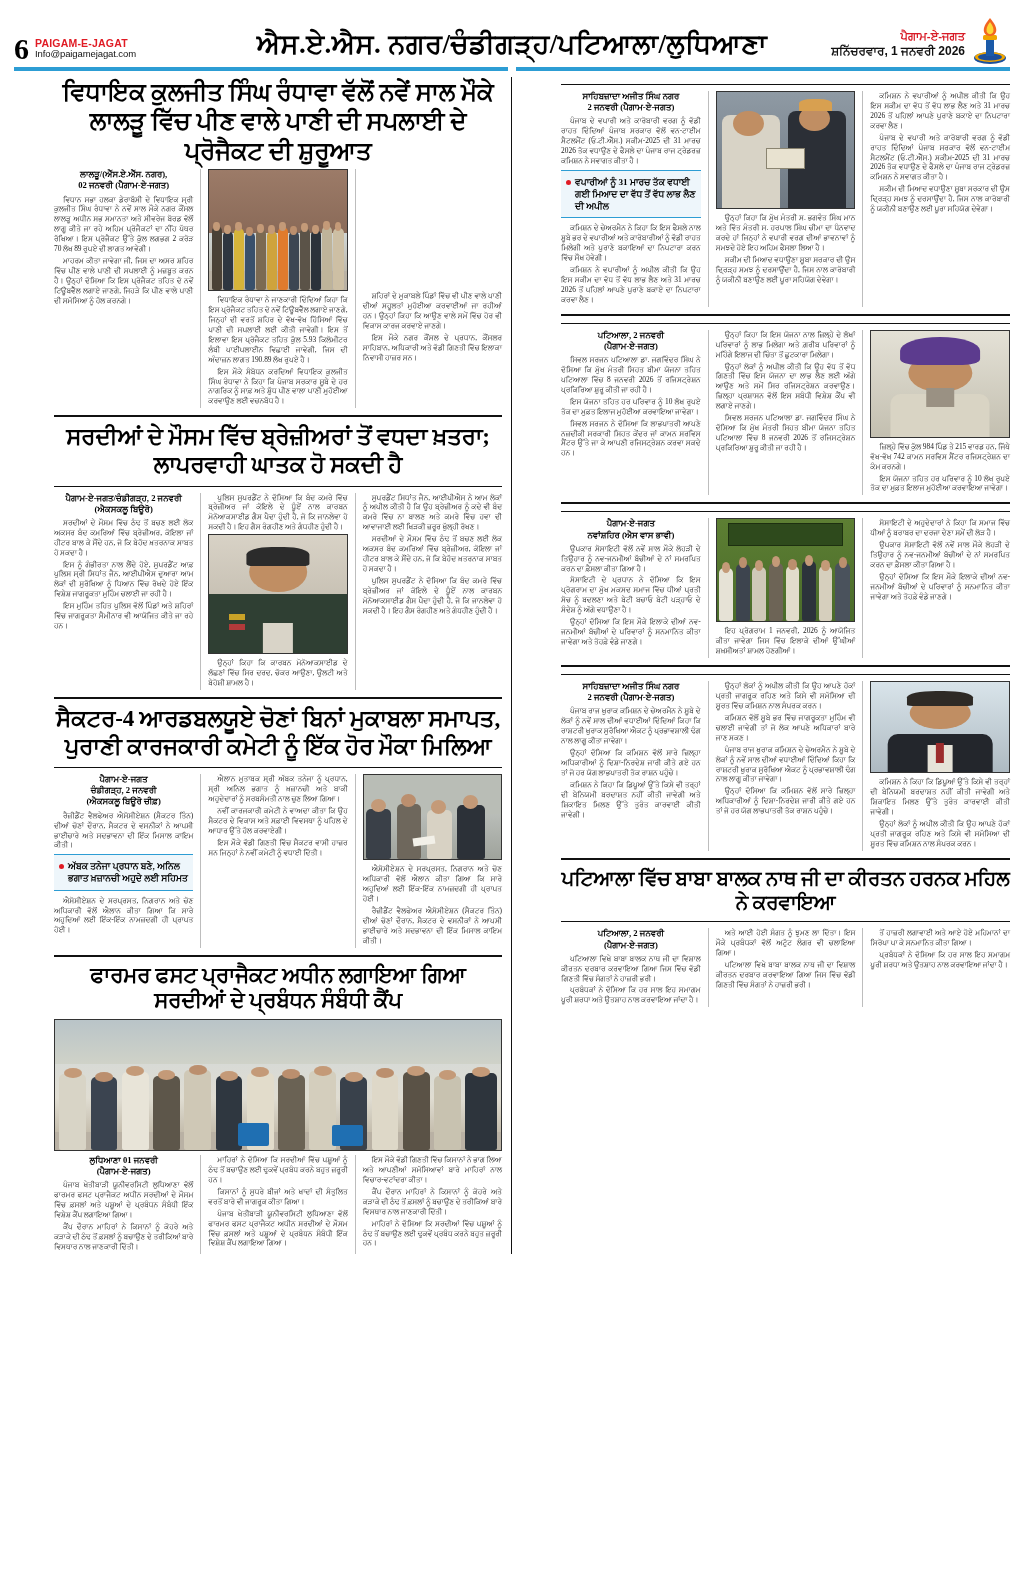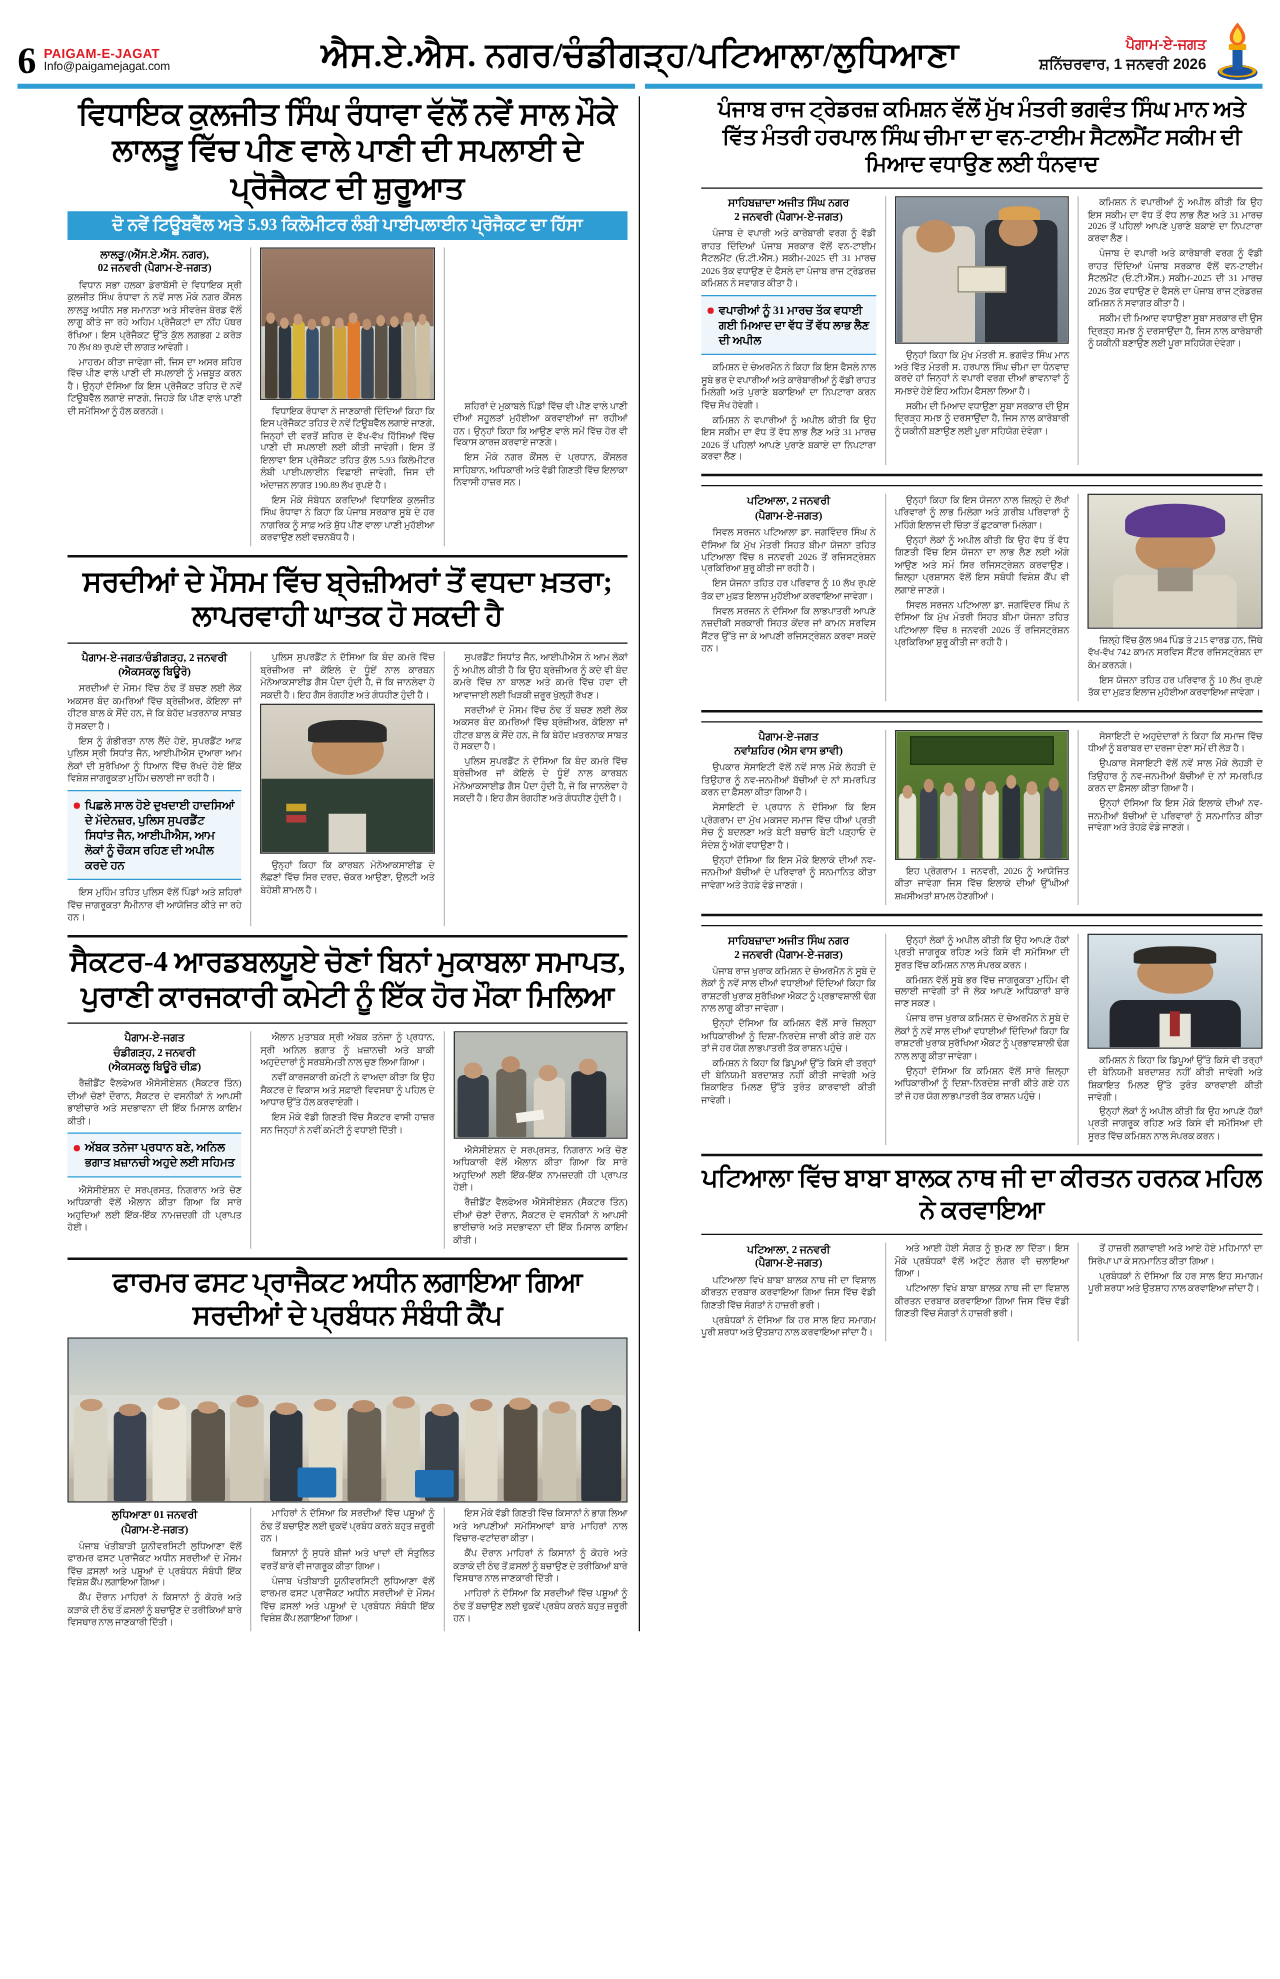--- a/index.html
+++ b/index.html
@@ -209,21 +209,20 @@
     <div class="rule-gap"></div>
     <div class="rule-seg"></div>
   </div>
 
   <div class="body-wrap">
 
     <div class="half half-left">
 
       <div>
         <h1 class="hl">ਵਿਧਾਇਕ ਕੁਲਜੀਤ ਸਿੰਘ ਰੰਧਾਵਾ ਵੱਲੋਂ ਨਵੇਂ ਸਾਲ ਮੌਕੇ ਲਾਲੜੂ ਵਿੱਚ ਪੀਣ ਵਾਲੇ ਪਾਣੀ ਦੀ ਸਪਲਾਈ ਦੇ ਪ੍ਰੋਜੈਕਟ ਦੀ ਸ਼ੁਰੂਆਤ</h1>
-        <div class="kicker">ਦੋ ਨਵੇਂ ਟਿਊਬਵੈੱਲ ਅਤੇ 5.93 ਕਿਲੋਮੀਟਰ ਲੰਬੀ ਪਾਈਪਲਾਈਨ ਪ੍ਰੋਜੈਕਟ ਦਾ ਹਿੱਸਾ</div>
         <div class="cols">
           <div class="col">
             <div class="dateline" style="white-space:pre-line">ਲਾਲੜੂ/(ਐੱਸ.ਏ.ਐੱਸ. ਨਗਰ),
 02 ਜਨਵਰੀ (ਪੈਗਾਮ-ਏ-ਜਗਤ)</div>
             <p class="bt ind">ਵਿਧਾਨ ਸਭਾ ਹਲਕਾ ਡੇਰਾਬੱਸੀ ਦੇ ਵਿਧਾਇਕ ਸ੍ਰੀ ਕੁਲਜੀਤ ਸਿੰਘ ਰੰਧਾਵਾ ਨੇ ਨਵੇਂ ਸਾਲ ਮੌਕੇ ਨਗਰ ਕੌਂਸਲ ਲਾਲੜੂ ਅਧੀਨ ਸਭ ਸਮਾਨਤਾ ਅਤੇ ਸੀਵਰੇਜ ਬੋਰਡ ਵੱਲੋਂ ਲਾਗੂ ਕੀਤੇ ਜਾ ਰਹੇ ਅਹਿਮ ਪ੍ਰੋਜੈਕਟਾਂ ਦਾ ਨੀਂਹ ਪੱਥਰ ਰੱਖਿਆ। ਇਸ ਪ੍ਰੋਜੈਕਟ ਉੱਤੇ ਕੁੱਲ ਲਗਭਗ 2 ਕਰੋੜ 70 ਲੱਖ 89 ਰੁਪਏ ਦੀ ਲਾਗਤ ਆਵੇਗੀ।</p>
             <p class="bt ind">ਮਾਹਰਮ ਕੀਤਾ ਜਾਵੇਗਾ ਜੀ, ਜਿਸ ਦਾ ਅਸਰ ਸ਼ਹਿਰ ਵਿੱਚ ਪੀਣ ਵਾਲੇ ਪਾਣੀ ਦੀ ਸਪਲਾਈ ਨੂੰ ਮਜ਼ਬੂਤ ਕਰਨ ਹੈ। ਉਨ੍ਹਾਂ ਦੱਸਿਆ ਕਿ ਇਸ ਪ੍ਰੋਜੈਕਟ ਤਹਿਤ ਦੋ ਨਵੇਂ ਟਿਊਬਵੈੱਲ ਲਗਾਏ ਜਾਣਗੇ, ਜਿਹੜੇ ਕਿ ਪੀਣ ਵਾਲੇ ਪਾਣੀ ਦੀ ਸਮੱਸਿਆ ਨੂੰ ਹੱਲ ਕਰਨਗੇ।</p>
           </div>
           <div class="col">
             <div class="photo" style="height:122px">
               <div class="sky" style="background:linear-gradient(#b8c4cc,#cfd4d2 55%,#b4aa9a)"></div>
@@ -271,24 +270,20 @@
 
       <div>
         <h1 class="hl sz4">ਸਰਦੀਆਂ ਦੇ ਮੌਸਮ ਵਿੱਚ ਬ੍ਰੇਜ਼ੀਅਰਾਂ ਤੋਂ ਵਧਦਾ ਖ਼ਤਰਾ; ਲਾਪਰਵਾਹੀ ਘਾਤਕ ਹੋ ਸਕਦੀ ਹੈ</h1>
         <div class="hrule"></div>
         <div class="cols">
           <div class="col">
             <div class="dateline" style="white-space:pre-line">ਪੈਗਾਮ-ਏ-ਜਗਤ/ਚੰਡੀਗੜ੍ਹ, 2 ਜਨਵਰੀ
 (ਐਕਸਕਲੂ ਬਿਊਰੋ)</div>
             <p class="bt ind">ਸਰਦੀਆਂ ਦੇ ਮੌਸਮ ਵਿੱਚ ਠੰਢ ਤੋਂ ਬਚਣ ਲਈ ਲੋਕ ਅਕਸਰ ਬੰਦ ਕਮਰਿਆਂ ਵਿੱਚ ਬ੍ਰੇਜ਼ੀਅਰ, ਕੋਇਲਾ ਜਾਂ ਹੀਟਰ ਬਾਲ ਕੇ ਸੌਂਦੇ ਹਨ, ਜੋ ਕਿ ਬੇਹੱਦ ਖ਼ਤਰਨਾਕ ਸਾਬਤ ਹੋ ਸਕਦਾ ਹੈ।</p>
             <p class="bt ind">ਇਸ ਨੂੰ ਗੰਭੀਰਤਾ ਨਾਲ ਲੈਂਦੇ ਹੋਏ, ਸੁਪਰਡੈਂਟ ਆਫ਼ ਪੁਲਿਸ ਸ੍ਰੀ ਸਿਧਾਂਤ ਜੈਨ, ਆਈਪੀਐਸ ਦੁਆਰਾ ਆਮ ਲੋਕਾਂ ਦੀ ਸੁਰੱਖਿਆ ਨੂੰ ਧਿਆਨ ਵਿੱਚ ਰੱਖਦੇ ਹੋਏ ਇੱਕ ਵਿਸ਼ੇਸ਼ ਜਾਗਰੂਕਤਾ ਮੁਹਿੰਮ ਚਲਾਈ ਜਾ ਰਹੀ ਹੈ।</p>
-            <div class="callout">
-              <div class="dot"></div>
-              <div class="ctext">ਪਿਛਲੇ ਸਾਲ ਹੋਏ ਦੁਖਦਾਈ ਹਾਦਸਿਆਂ ਦੇ ਮੱਦੇਨਜ਼ਰ, ਪੁਲਿਸ ਸੁਪਰਡੈਂਟ ਸਿਧਾਂਤ ਜੈਨ, ਆਈਪੀਐਸ, ਆਮ ਲੋਕਾਂ ਨੂੰ ਚੌਕਸ ਰਹਿਣ ਦੀ ਅਪੀਲ ਕਰਦੇ ਹਨ</div>
-            </div>
             <p class="bt ind">ਇਸ ਮੁਹਿੰਮ ਤਹਿਤ ਪੁਲਿਸ ਵੱਲੋਂ ਪਿੰਡਾਂ ਅਤੇ ਸ਼ਹਿਰਾਂ ਵਿੱਚ ਜਾਗਰੂਕਤਾ ਸੈਮੀਨਾਰ ਵੀ ਆਯੋਜਿਤ ਕੀਤੇ ਜਾ ਰਹੇ ਹਨ।</p>
           </div>
           <div class="col">
             <p class="bt ind">ਪੁਲਿਸ ਸੁਪਰਡੈਂਟ ਨੇ ਦੱਸਿਆ ਕਿ ਬੰਦ ਕਮਰੇ ਵਿੱਚ ਬ੍ਰੇਜ਼ੀਅਰ ਜਾਂ ਕੋਇਲੇ ਦੇ ਧੂੰਏਂ ਨਾਲ ਕਾਰਬਨ ਮੋਨੋਆਕਸਾਈਡ ਗੈਸ ਪੈਦਾ ਹੁੰਦੀ ਹੈ, ਜੋ ਕਿ ਜਾਨਲੇਵਾ ਹੋ ਸਕਦੀ ਹੈ। ਇਹ ਗੈਸ ਰੰਗਹੀਣ ਅਤੇ ਗੰਧਹੀਣ ਹੁੰਦੀ ਹੈ।</p>
             <div class="photo" style="height:120px">
               <div class="sky" style="background:linear-gradient(#d8d2c6,#b9b2a4)"></div>
               <div style="position:absolute;left:50%;top:14%;transform:translateX(-50%);width:42%;height:34%;border-radius:50%;background:#c08e63"></div>
               <div style="position:absolute;left:50%;top:10%;transform:translateX(-50%);width:46%;height:16%;border-radius:40% 40% 10% 10%;background:#2b2b2b"></div>
               <div style="position:absolute;left:0;right:0;bottom:0;height:50%;background:#2f3f33"></div>
               <div style="position:absolute;left:50%;bottom:0;transform:translateX(-50%);width:22%;height:26%;background:#d9d4c8"></div>
@@ -405,21 +400,20 @@
             <p class="bt ind">ਕੈਂਪ ਦੌਰਾਨ ਮਾਹਿਰਾਂ ਨੇ ਕਿਸਾਨਾਂ ਨੂੰ ਕੋਹਰੇ ਅਤੇ ਕੜਾਕੇ ਦੀ ਠੰਢ ਤੋਂ ਫ਼ਸਲਾਂ ਨੂੰ ਬਚਾਉਣ ਦੇ ਤਰੀਕਿਆਂ ਬਾਰੇ ਵਿਸਥਾਰ ਨਾਲ ਜਾਣਕਾਰੀ ਦਿੱਤੀ।</p>
             <p class="bt ind">ਮਾਹਿਰਾਂ ਨੇ ਦੱਸਿਆ ਕਿ ਸਰਦੀਆਂ ਵਿੱਚ ਪਸ਼ੂਆਂ ਨੂੰ ਠੰਢ ਤੋਂ ਬਚਾਉਣ ਲਈ ਢੁਕਵੇਂ ਪ੍ਰਬੰਧ ਕਰਨੇ ਬਹੁਤ ਜ਼ਰੂਰੀ ਹਨ।</p>
           </div>
         </div>
       </div>
     </div>
 
     <div class="half half-right">
 
       <div>
-        <h1 class="hl sz5">ਪੰਜਾਬ ਰਾਜ ਟ੍ਰੇਡਰਜ਼ ਕਮਿਸ਼ਨ ਵੱਲੋਂ ਮੁੱਖ ਮੰਤਰੀ ਭਗਵੰਤ ਸਿੰਘ ਮਾਨ ਅਤੇ ਵਿੱਤ ਮੰਤਰੀ ਹਰਪਾਲ ਸਿੰਘ ਚੀਮਾ ਦਾ ਵਨ-ਟਾਈਮ ਸੈਟਲਮੈਂਟ ਸਕੀਮ ਦੀ ਮਿਆਦ ਵਧਾਉਣ ਲਈ ਧੰਨਵਾਦ</h1>
         <div class="hrule"></div>
         <div class="cols">
           <div class="col">
             <div class="dateline" style="white-space:pre-line">ਸਾਹਿਬਜ਼ਾਦਾ ਅਜੀਤ ਸਿੰਘ ਨਗਰ
 2 ਜਨਵਰੀ (ਪੈਗਾਮ-ਏ-ਜਗਤ)</div>
             <p class="bt ind">ਪੰਜਾਬ ਦੇ ਵਪਾਰੀ ਅਤੇ ਕਾਰੋਬਾਰੀ ਵਰਗ ਨੂੰ ਵੱਡੀ ਰਾਹਤ ਦਿੰਦਿਆਂ ਪੰਜਾਬ ਸਰਕਾਰ ਵੱਲੋਂ ਵਨ-ਟਾਈਮ ਸੈਟਲਮੈਂਟ (ਓ.ਟੀ.ਐੱਸ.) ਸਕੀਮ-2025 ਦੀ 31 ਮਾਰਚ 2026 ਤੱਕ ਵਧਾਉਣ ਦੇ ਫੈਸਲੇ ਦਾ ਪੰਜਾਬ ਰਾਜ ਟ੍ਰੇਡਰਜ਼ ਕਮਿਸ਼ਨ ਨੇ ਸਵਾਗਤ ਕੀਤਾ ਹੈ।</p>
             <div class="callout">
               <div class="dot"></div>
               <div class="ctext">ਵਪਾਰੀਆਂ ਨੂੰ 31 ਮਾਰਚ ਤੱਕ ਵਧਾਈ ਗਈ ਮਿਆਦ ਦਾ ਵੱਧ ਤੋਂ ਵੱਧ ਲਾਭ ਲੈਣ ਦੀ ਅਪੀਲ</div>
             </div>

